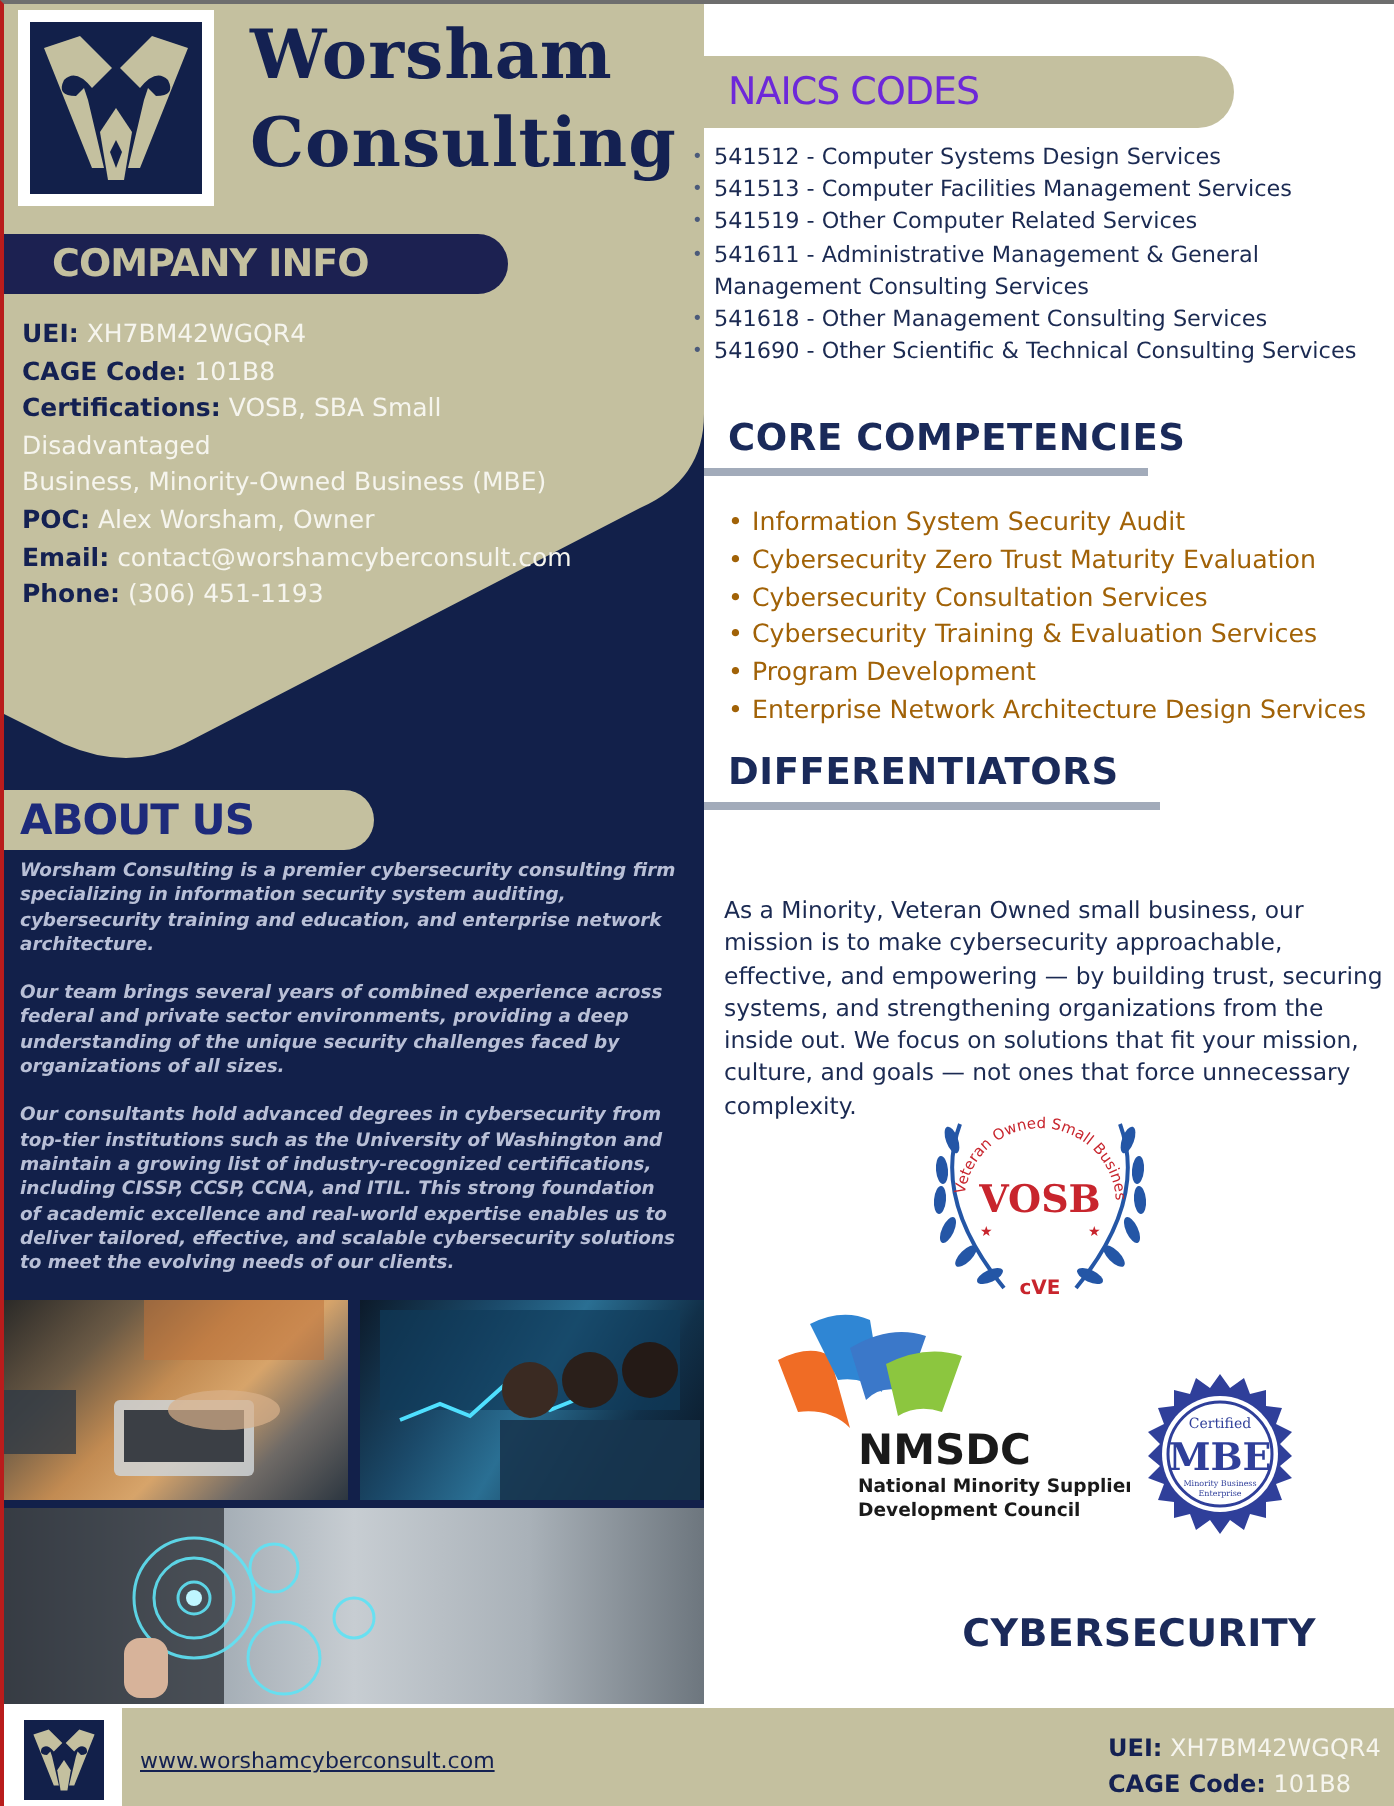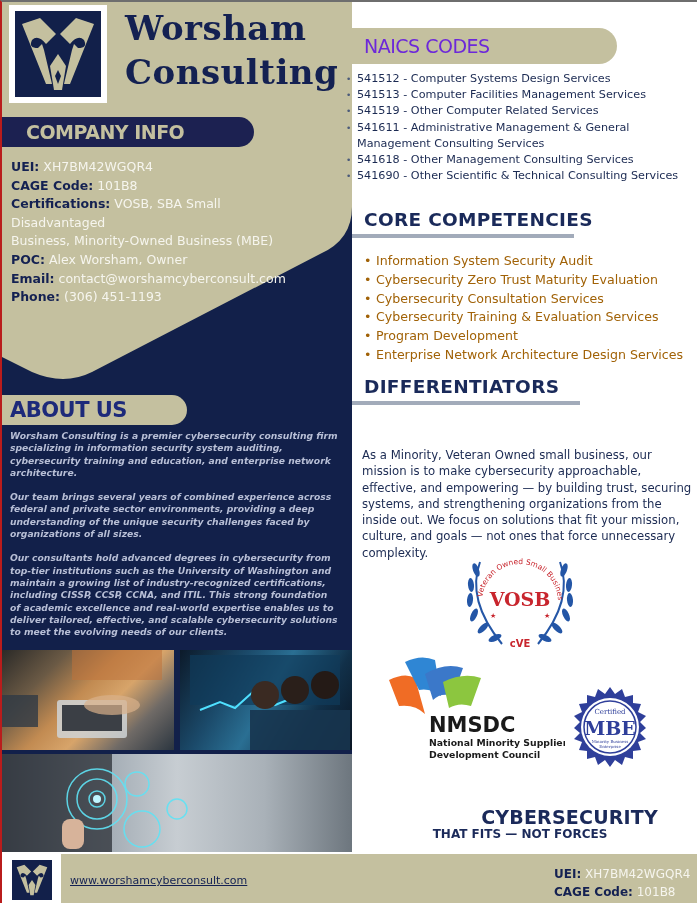--- a/index.html
+++ b/index.html
@@ -221,21 +221,20 @@
       <circle cx="42" cy="42" r="26" fill="none" stroke="#2f3f9a" stroke-width="1.5"></circle>
       <text x="42" y="29" text-anchor="middle" font-family="DejaVu Serif, serif" font-size="7" fill="#2f3f9a">Certified</text>
       <text x="42" y="50" text-anchor="middle" font-family="DejaVu Serif, serif" font-weight="bold" font-size="19" fill="#2f3f9a">MBE</text>
       <text x="42" y="58" text-anchor="middle" font-family="DejaVu Serif, serif" font-size="4" fill="#2f3f9a">Minority Business</text>
       <text x="42" y="63" text-anchor="middle" font-family="DejaVu Serif, serif" font-size="4" fill="#2f3f9a">Enterprise</text>
     </svg>
   </div>
 
   <div class="tagline">
     <div class="t1">CYBERSECURITY</div>
-    <div class="t2">THAT FITS — NOT FORCES</div>
   </div>
 
   <div class="footer"></div>
   <div class="footer-logo">
     <div class="inner">
       <svg width="34" height="34" viewBox="0 0 80 80">
         <g fill="#c4c09f">
           <path d="M4 10 L22 4 L38 20 L28 30 Q20 20 14 26 Q10 34 20 34 L24 30 L26 36 L34 70 L28 70 Z"></path>
           <path d="M76 10 L58 4 L42 20 L52 30 Q60 20 66 26 Q70 34 60 34 L56 30 L54 36 L46 70 L52 70 Z"></path>
           <path d="M32 52 L40 40 L48 52 L44 76 L36 76 Z"></path>

